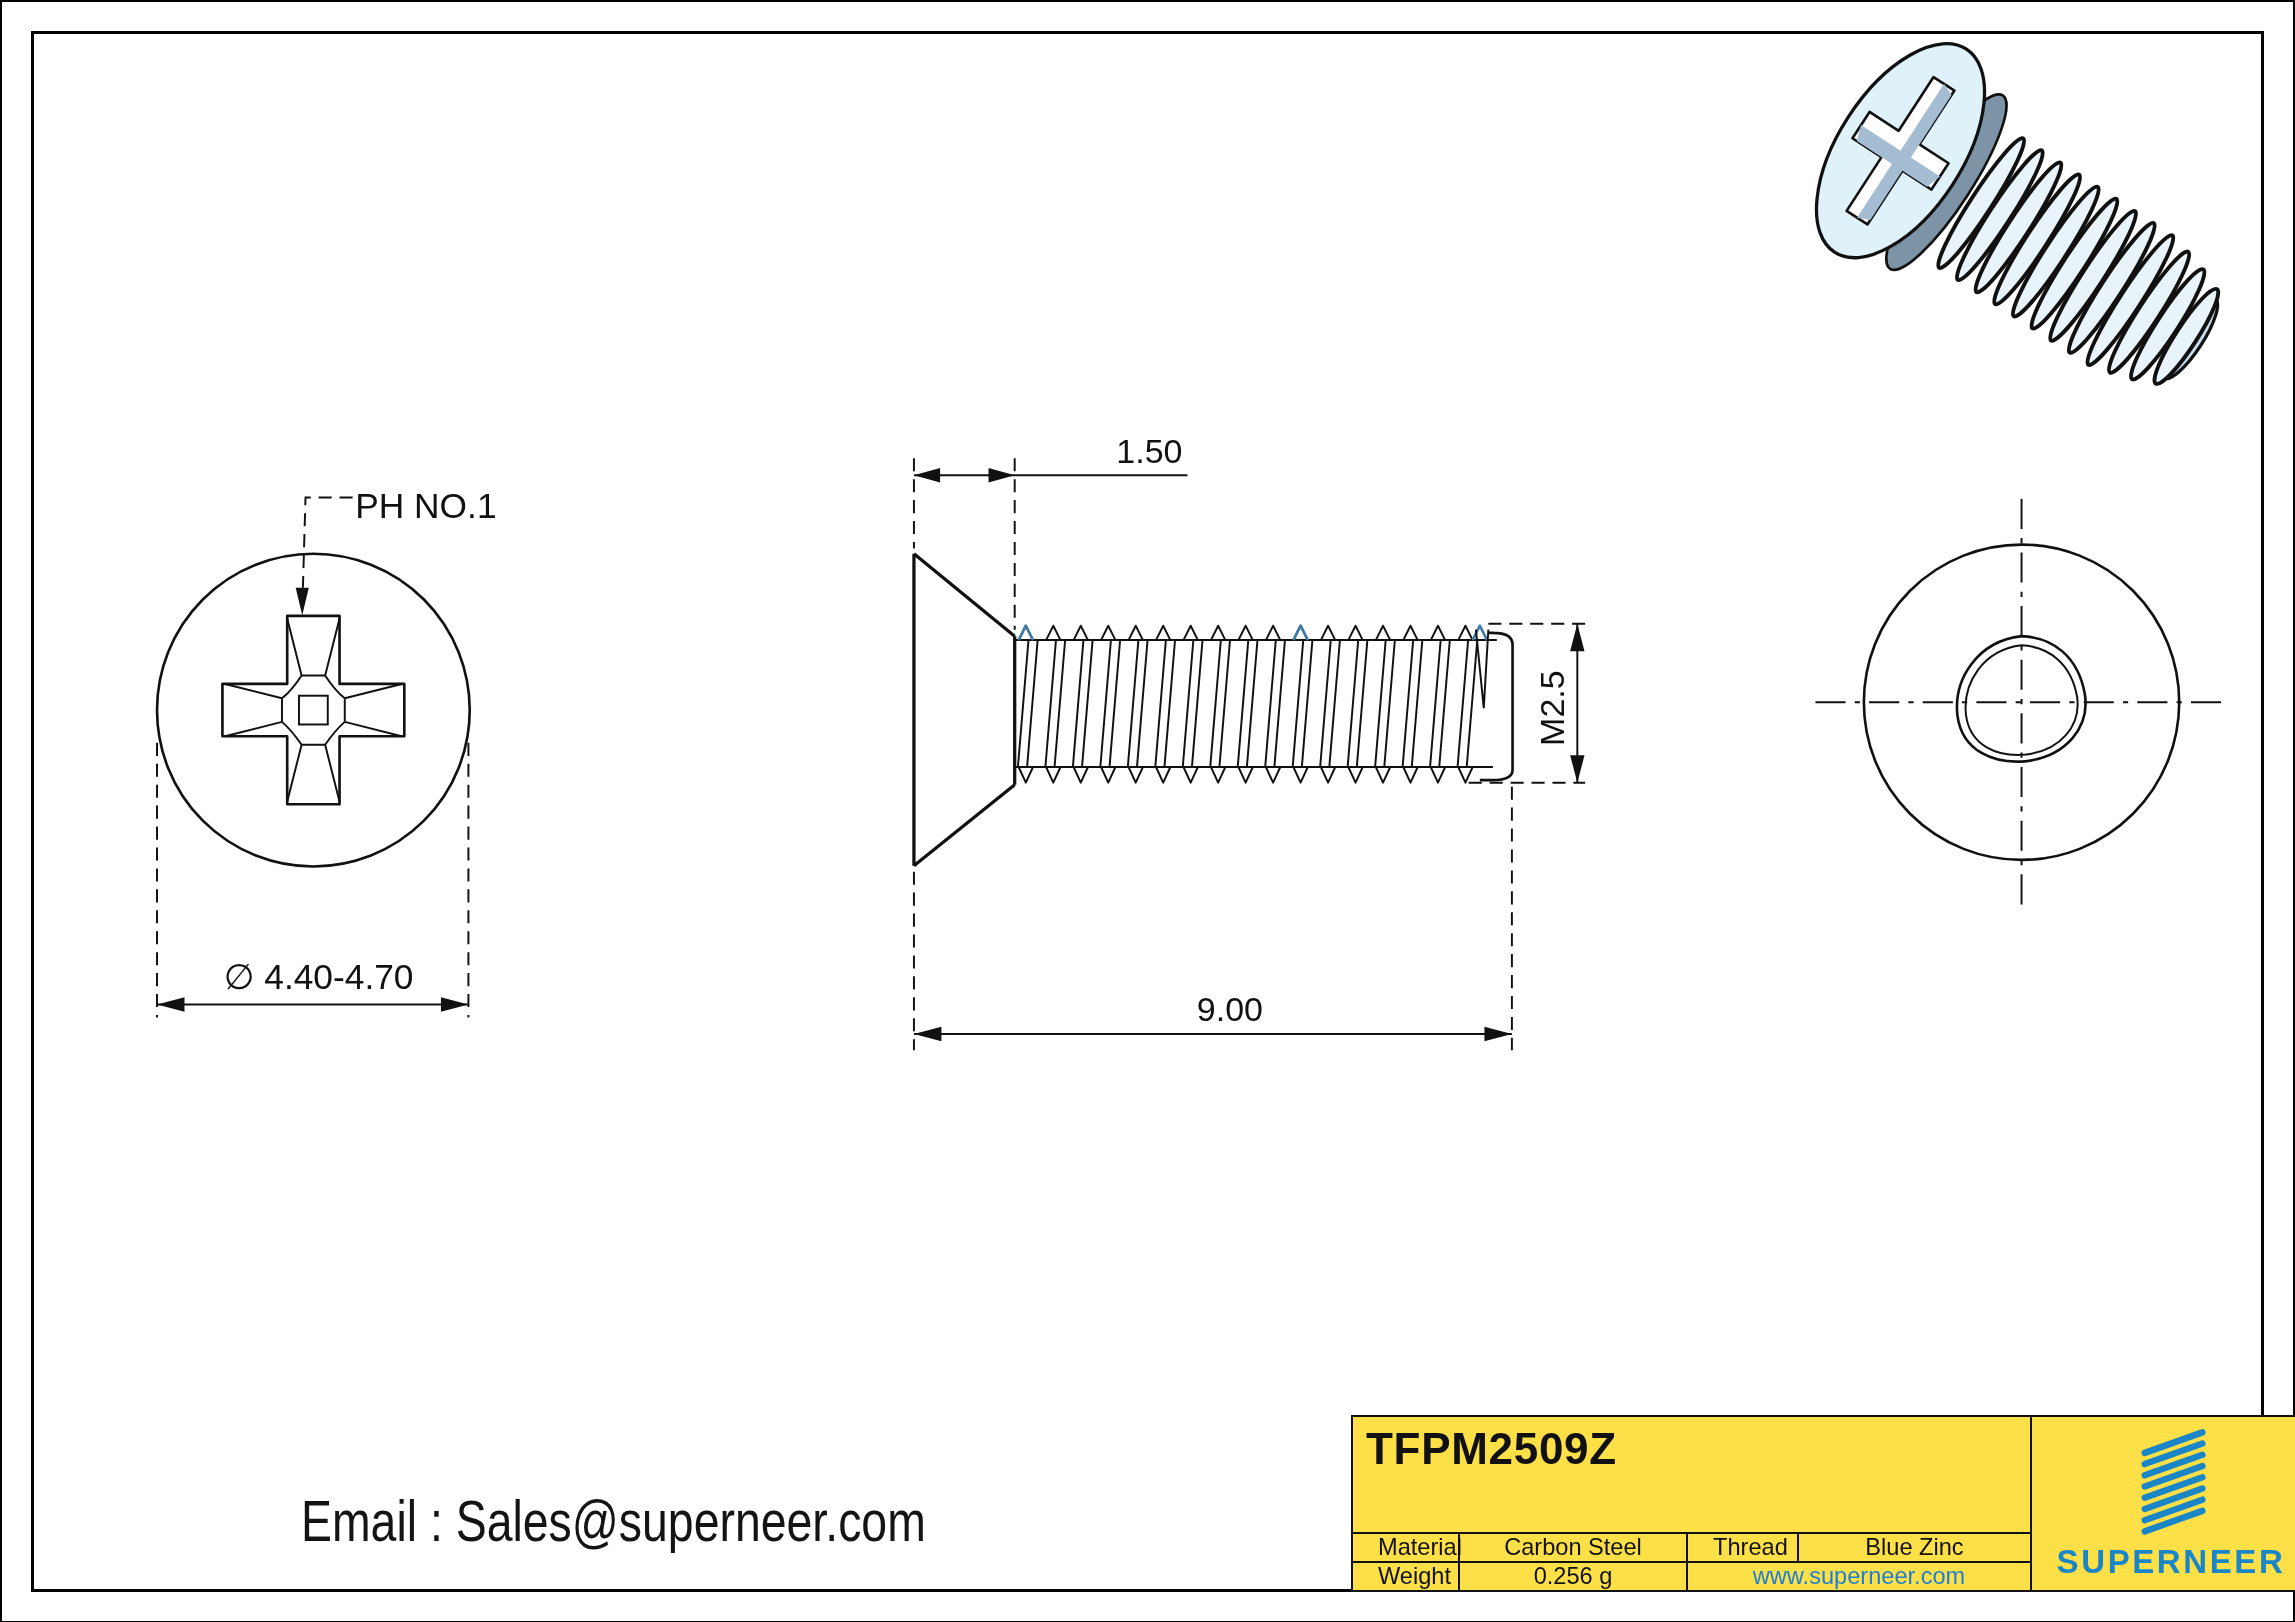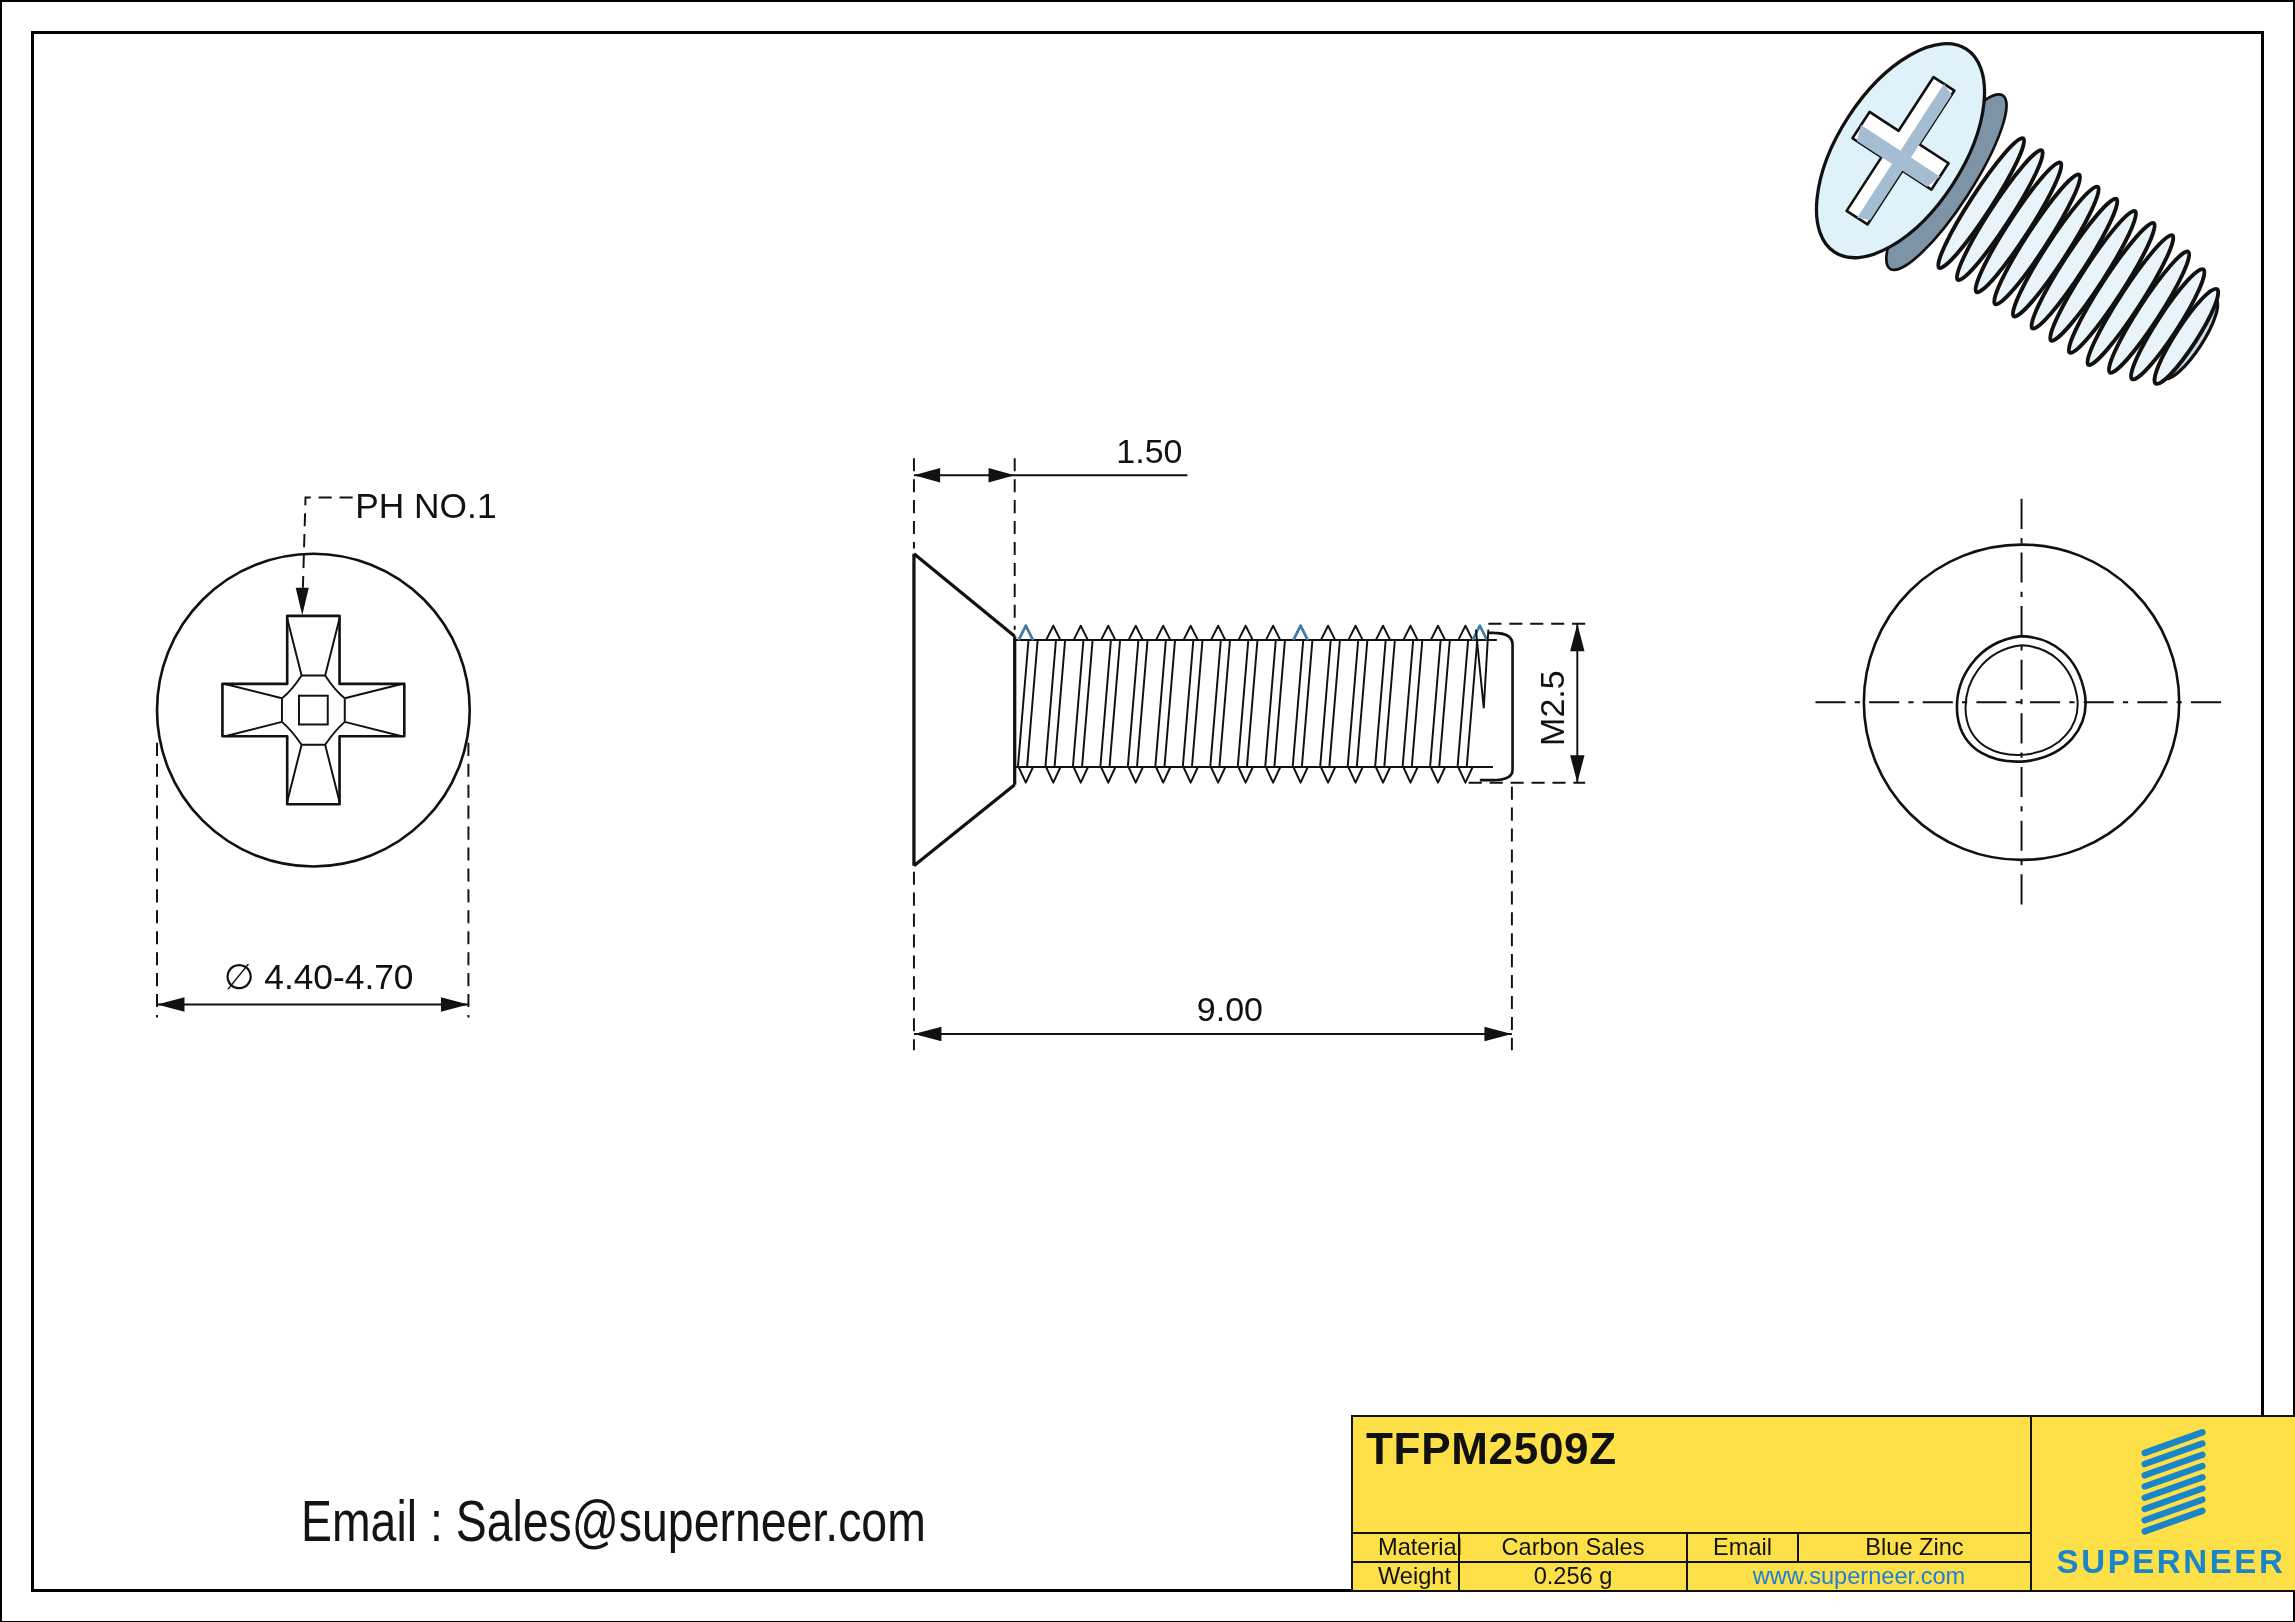--- a/index.html
+++ b/index.html
@@ -123,22 +123,22 @@
 
 </svg>
 
 <div class="tblock">
   <div class="tb-main">
     <div class="tb-head">
       <div class="tb-part">TFPM2509Z</div>
     </div>
     <div class="tb-row">
       <div class="tb-cell lab">Material</div>
-      <div class="tb-cell val w1">Carbon Sales</div>
-      <div class="tb-cell lab w2">Email</div>
+      <div class="tb-cell val w1">Carbon Steel</div>
+      <div class="tb-cell lab w2">Thread</div>
       <div class="tb-cell val w3">Blue Zinc</div>
     </div>
     <div class="tb-row">
       <div class="tb-cell lab">Weight</div>
       <div class="tb-cell val w1">0.256 g</div>
       <div class="tb-cell val w3 link">www.superneer.com</div>
     </div>
   </div>
   <div class="tb-logo">
     <svg width="234" height="177" viewBox="0 0 358 270">

